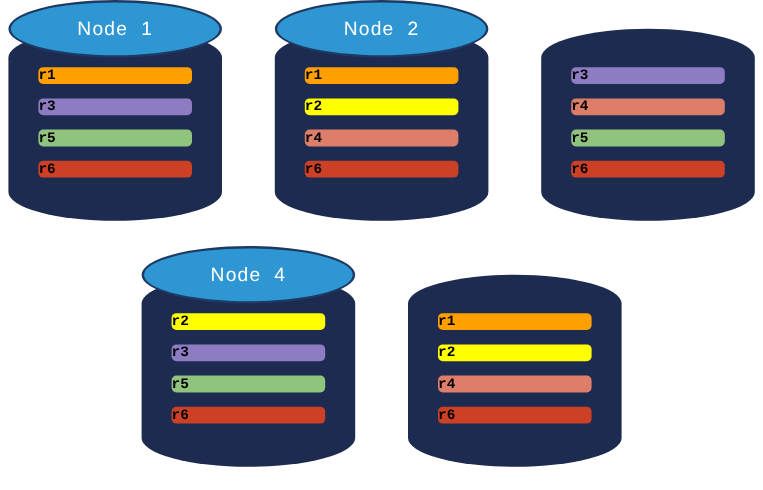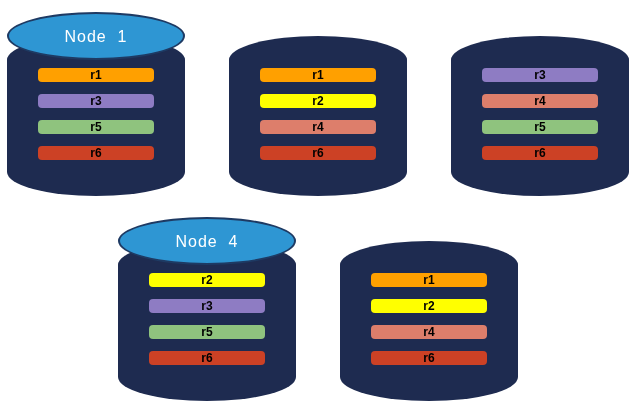--- a/index.html
+++ b/index.html
@@ -8,21 +8,21 @@
     background: #ffffff;
     font-family: "Liberation Sans", sans-serif;
     overflow: hidden;
   }
   .canvas { width: 636px; height: 408px; position: relative; }
   .row {
     display: flex;
     justify-content: center;
     gap: 44px;
   }
-  .row.first { padding-top: 12px; }
+  .row.first { }
   .row.second { margin-top: 21px; }
 
   .cylinder {
     position: relative;
     width: 178px;
     height: 184px;
     flex: 0 0 auto;
   }
   .cyl-body {
     position: absolute;
@@ -55,26 +55,27 @@
     position: absolute;
     left: 0; right: 0;
     top: 56px;
     display: flex;
     flex-direction: column;
     align-items: center;
     gap: 12px;
     z-index: 3;
   }
   .bar {
-    width: 116px;
+    width: 128px;
     height: 14px;
     border-radius: 4px;
     display: flex;
     align-items: center;
-    justify-content: center;
+    justify-content: flex-start;
+    font-family: Liberation Mono, monospace;
   }
   .bar-label {
     color: var(--record-label-color, #000000);
     font-size: 12px;
     font-weight: bold;
     line-height: 1;
   }
 </style>
 </head>
 <body style="--cyl-body: #1E2B50; --cyl-top: #2E96D3; --cyl-top-border: #1E3A63; --node-label-color: #FFFFFF; --record-label-color: #000000; background: rgb(255, 255, 255);">
@@ -100,20 +101,23 @@
   </div>
 
   <div class="bar" style="background: rgb(204, 65, 37);">
     <span class="bar-label">r6</span>
   </div>
 </div>
   </div>
 
   <div class="cylinder">
     <div class="cyl-body"></div>
+    <div class="cyl-top">
+      <span class="node-label">Node  2</span>
+    </div>
     <div class="bars">
   <div class="bar" style="background: rgb(255, 160, 0);">
     <span class="bar-label">r1</span>
   </div>
 
   <div class="bar" style="background: rgb(255, 255, 0);">
     <span class="bar-label">r2</span>
   </div>
 
   <div class="bar" style="background: rgb(221, 126, 107);">

